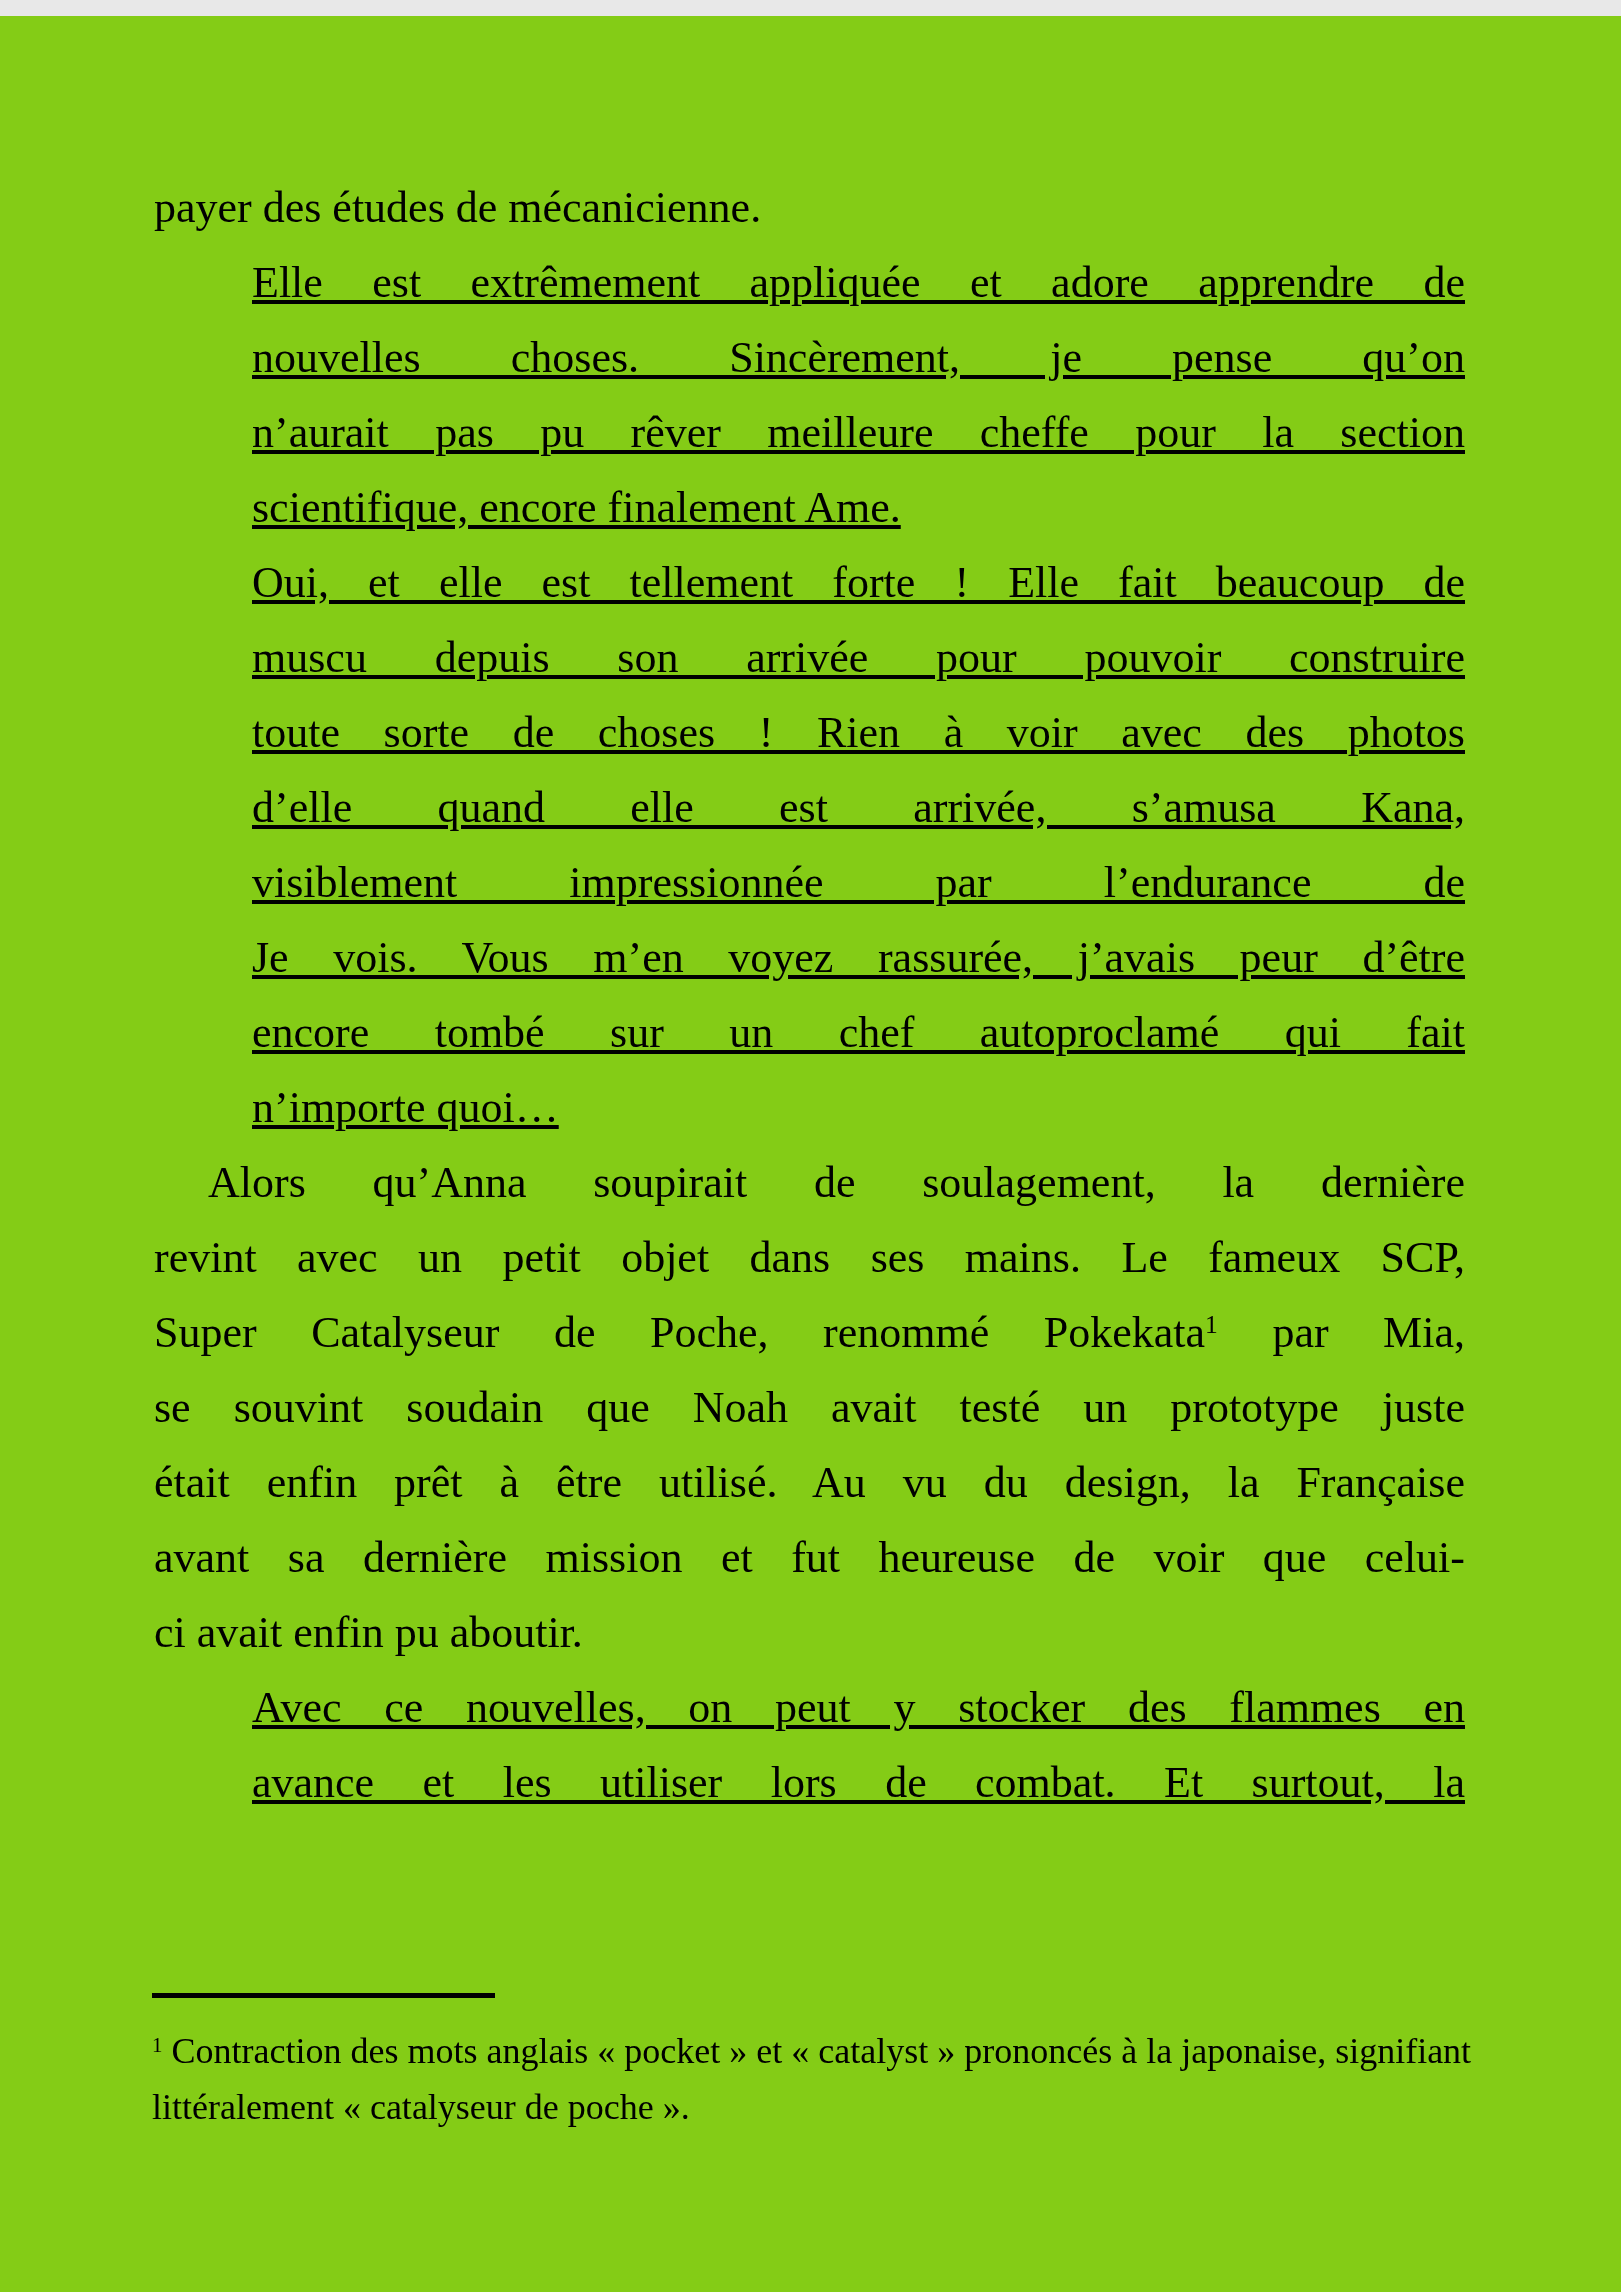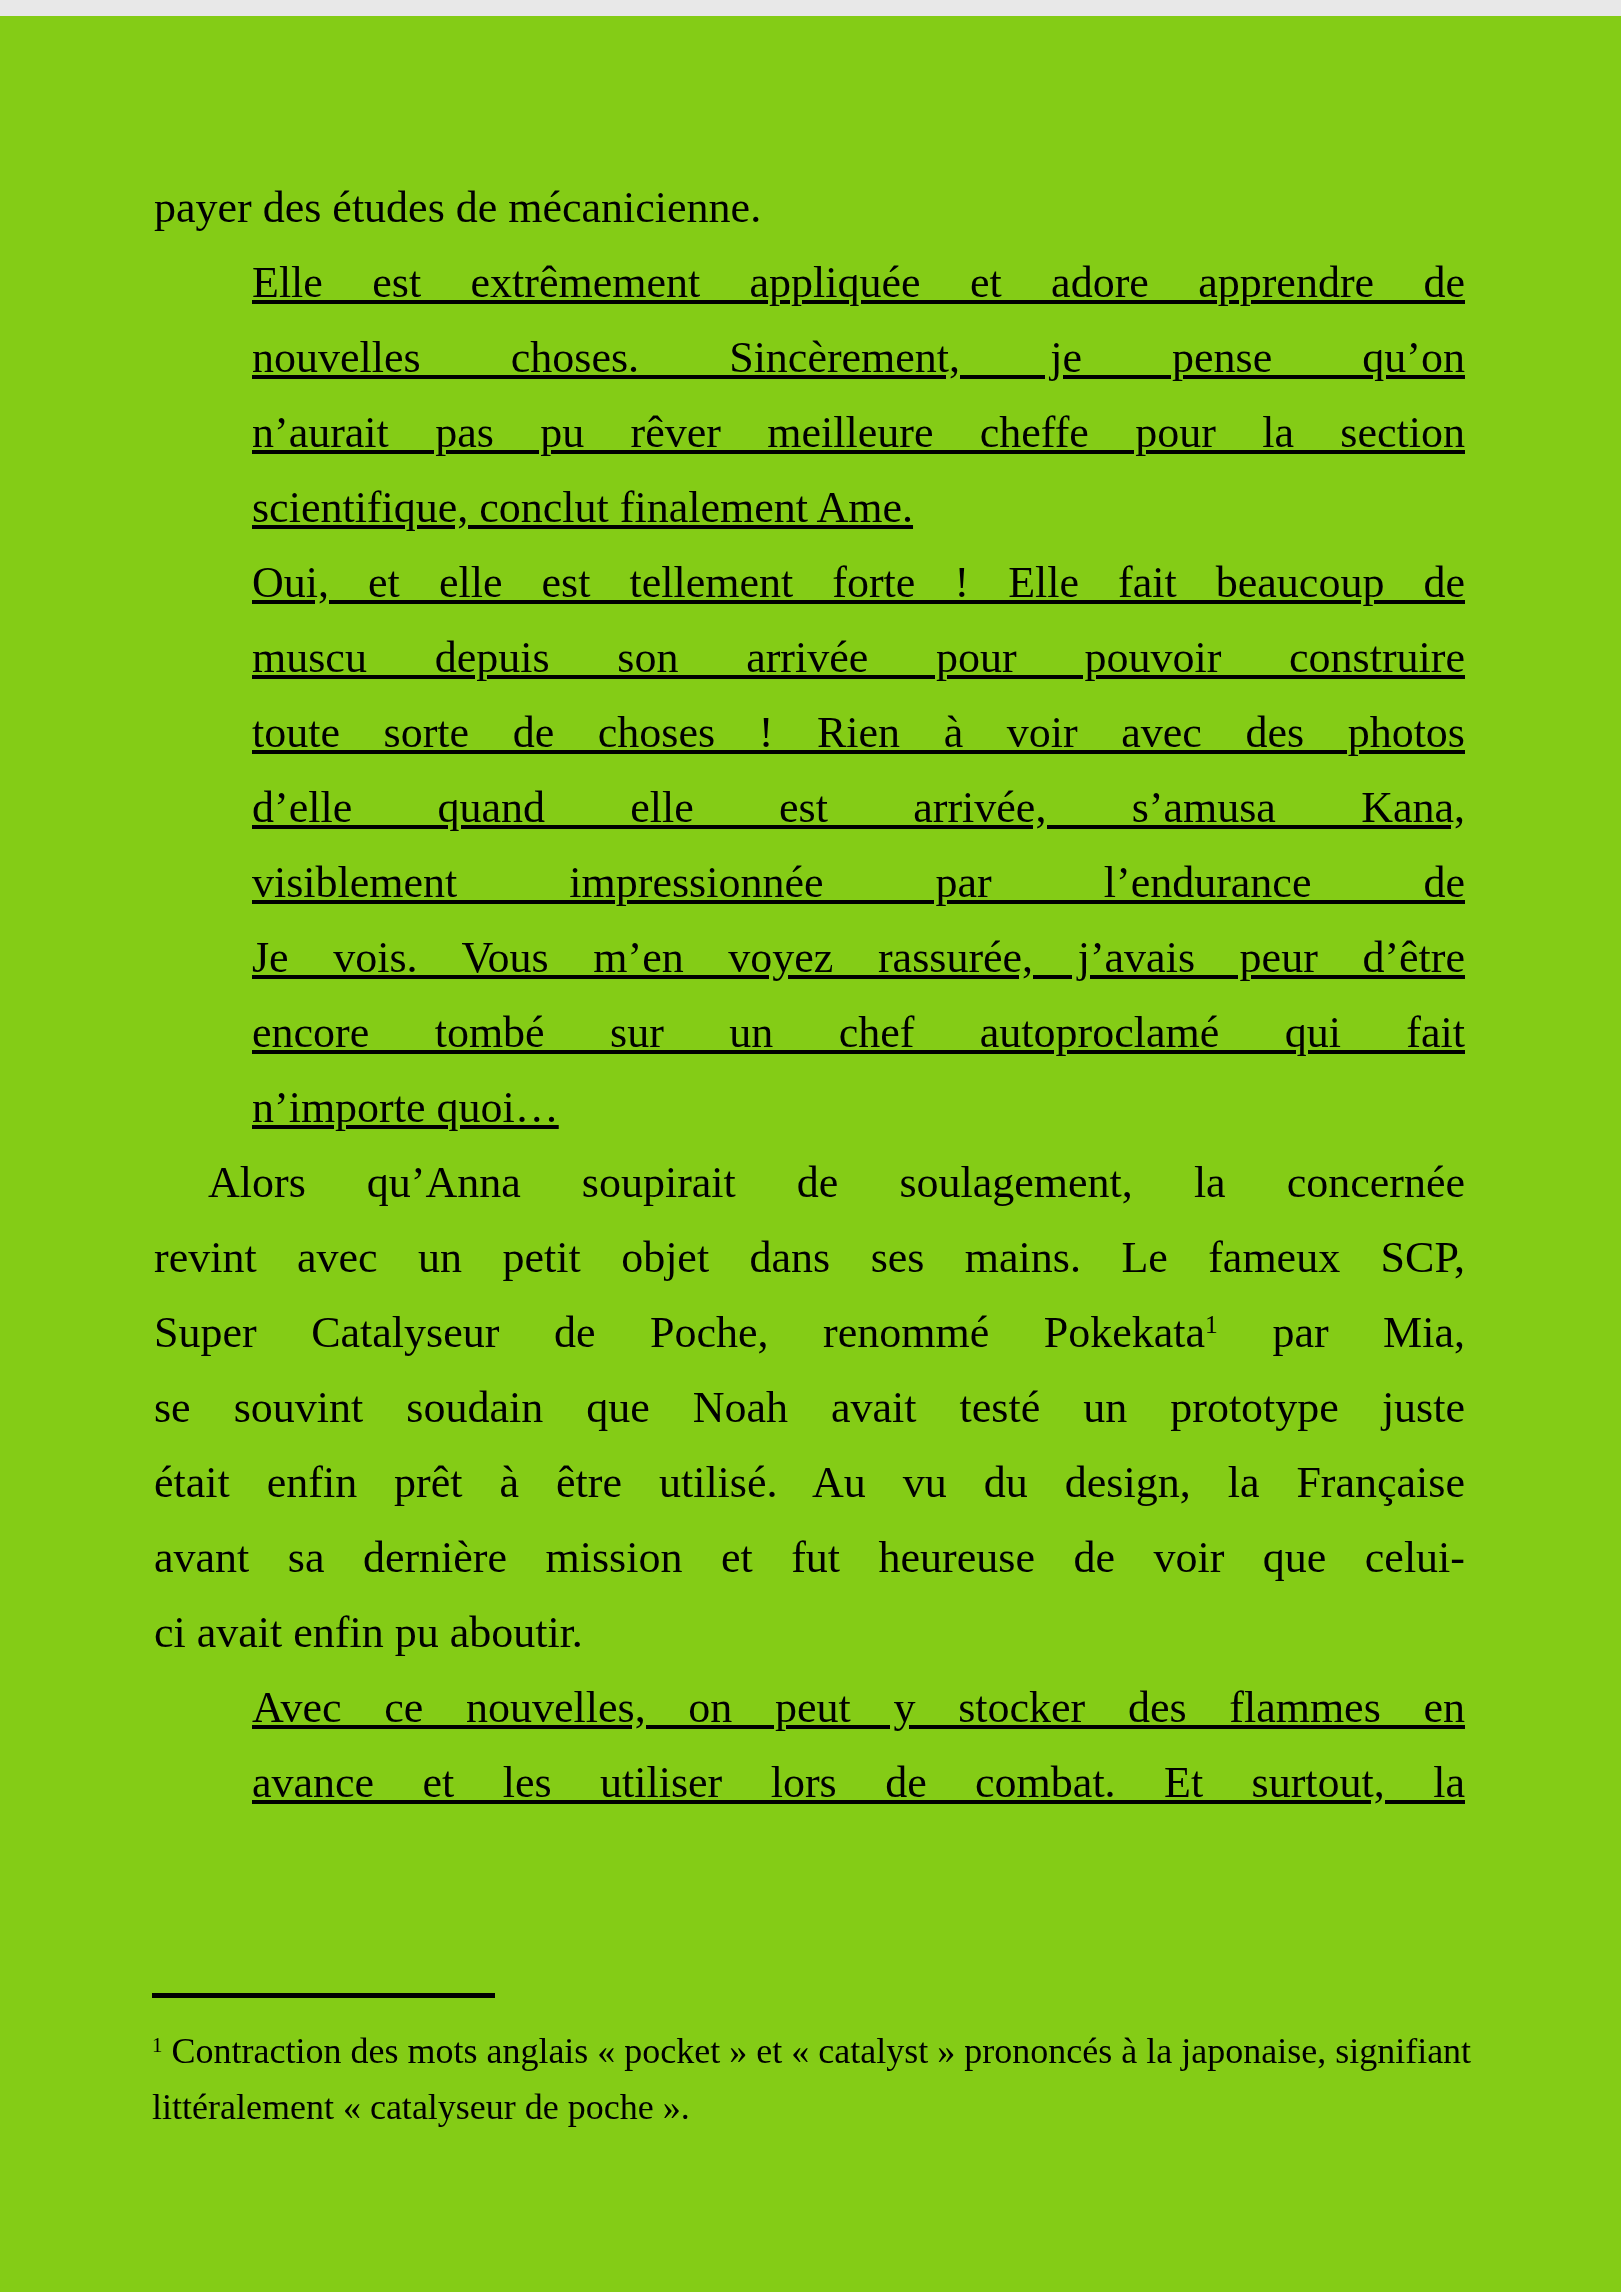--- a/index.html
+++ b/index.html
@@ -73,36 +73,36 @@
 
 <div class="page">
   <div class="text-block">
       <div class="para plain">
         <div class="line last"><span>payer des études de mécanicienne.</span></div>
       </div>
       <div class="para dialogue">
         <div class="line"><span>Elle est extrêmement appliquée et adore apprendre de</span></div>
         <div class="line"><span>nouvelles choses. Sincèrement, je pense qu’on</span></div>
         <div class="line"><span>n’aurait pas pu rêver meilleure cheffe pour la section</span></div>
-        <div class="line last"><span>scientifique, conclut finalement Ame.</span></div>
+        <div class="line last"><span>scientifique, encore finalement Ame.</span></div>
       </div>
       <div class="para dialogue">
         <div class="line"><span>Oui, et elle est tellement forte ! Elle fait beaucoup de</span></div>
         <div class="line"><span>muscu depuis son arrivée pour pouvoir construire</span></div>
         <div class="line"><span>toute sorte de choses ! Rien à voir avec des photos</span></div>
         <div class="line"><span>d’elle quand elle est arrivée, s’amusa Kana,</span></div>
         <div class="line"><span>visiblement impressionnée par l’endurance de</span></div>
       </div>
       <div class="para dialogue">
         <div class="line"><span>Je vois. Vous m’en voyez rassurée, j’avais peur d’être</span></div>
         <div class="line"><span>encore tombé sur un chef autoproclamé qui fait</span></div>
         <div class="line last"><span>n’importe quoi…</span></div>
       </div>
       <div class="para plain">
-        <div class="line first-indent"><span>Alors qu’Anna soupirait de soulagement, la concernée</span></div>
+        <div class="line first-indent"><span>Alors qu’Anna soupirait de soulagement, la dernière</span></div>
         <div class="line"><span>revint avec un petit objet dans ses mains. Le fameux SCP,</span></div>
         <div class="line"><span>Super Catalyseur de Poche, renommé Pokekata</span><span class="sup">1</span><span> par Mia,</span></div>
         <div class="line"><span>se souvint soudain que Noah avait testé un prototype juste</span></div>
         <div class="line"><span>était enfin prêt à être utilisé. Au vu du design, la Française</span></div>
         <div class="line"><span>avant sa dernière mission et fut heureuse de voir que celui-</span></div>
         <div class="line last"><span>ci avait enfin pu aboutir.</span></div>
       </div>
       <div class="para dialogue">
         <div class="line"><span>Avec ce nouvelles, on peut y stocker des flammes en</span></div>
         <div class="line"><span>avance et les utiliser lors de combat. Et surtout, la</span></div>

